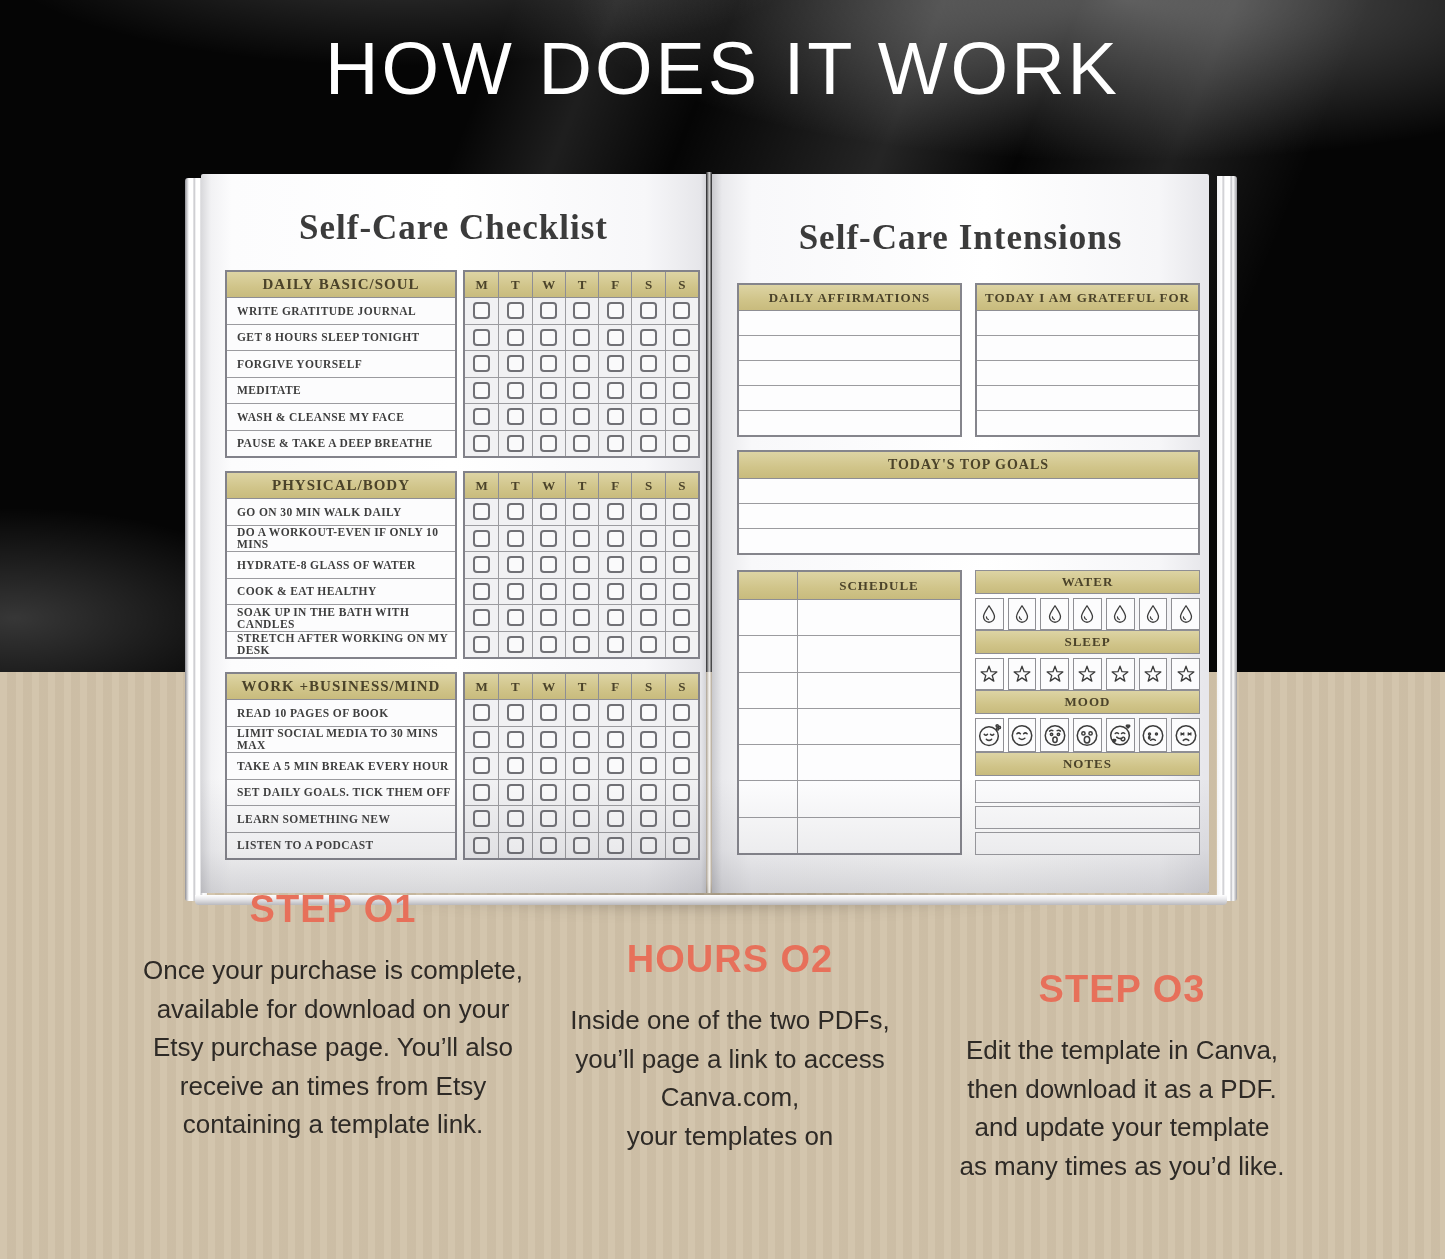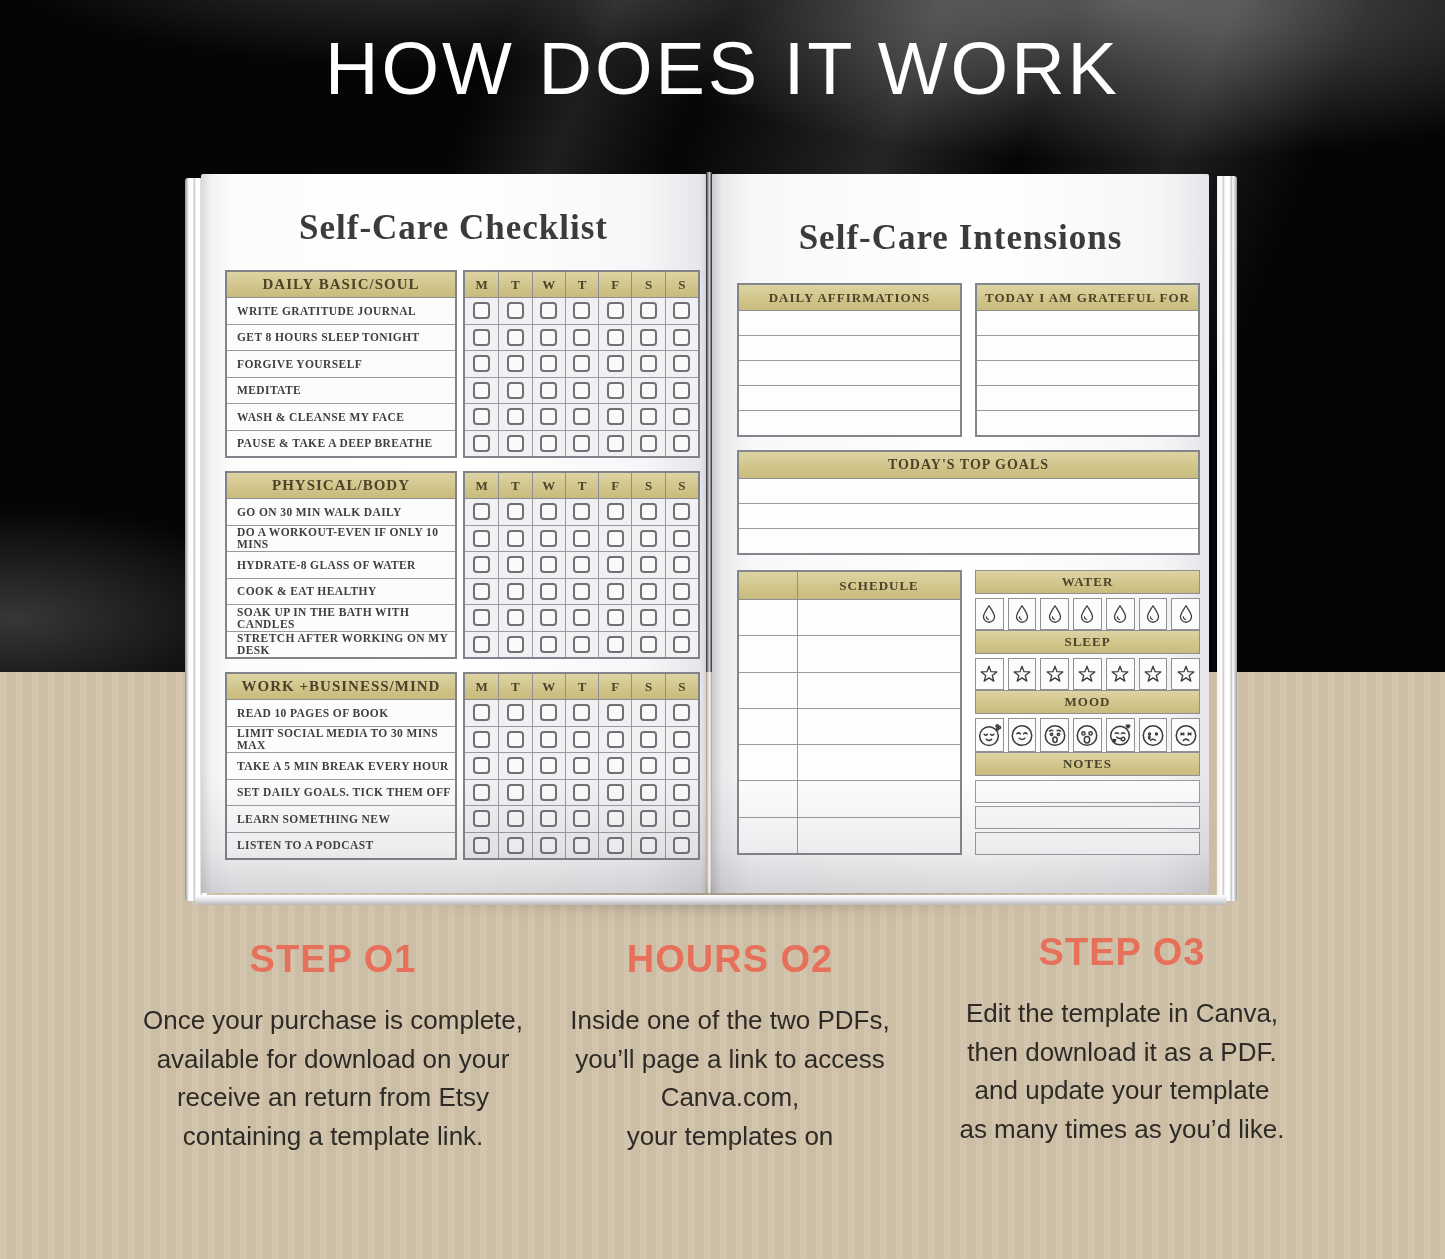--- a/index.html
+++ b/index.html
@@ -151,23 +151,23 @@
     height:32px; border:1px solid #8f8f94; background:#fcfcfd;
     display:flex; align-items:center; justify-content:center;
   }
   .mood-row .icon-cell { height:34px; }
   .notes-lines { display:flex; flex-direction:column; gap:3px; }
   .note-strip { height:23px; border:1px solid #9b9b9f; background:#fcfcfd; }
   svg.glyph { stroke:#3c3c3c; fill:none; stroke-width:1.4; stroke-linecap:round; stroke-linejoin:round; }
 
   
   .step { position:absolute; text-align:center; }
-  .step-1 { left:118px; width:430px; top:938px; }
+  .step-1 { left:118px; width:430px; top:888px; }
   .step-2 { left:556px; width:348px; top:938px; }
-  .step-3 { left:936px; width:372px; top:931px; }
+  .step-3 { left:936px; width:372px; top:968px; }
   .step-label { font-size:38px; font-weight:700; color:#e7705a; letter-spacing:1px; margin-bottom:20px; }
   .step-line { font-size:26px; line-height:38.5px; color:#2e2a26; }
 </style>
 </head>
 <body>
 
 <div class="bg-top"></div>
 <div class="bg-bottom"></div>
 
 <h1 class="headline">HOW DOES IT WORK</h1>
@@ -925,21 +925,22 @@
 
     </div>
   </div>
 </div>
 
 <div class="step step-1">
   <div class="step-label">STEP O1</div>
   <div>
       <div class="step-line">Once your purchase is complete,</div>
       <div class="step-line">available for download on your</div>
-      <div class="step-line">receive an return from Etsy</div>
+      <div class="step-line">Etsy purchase page. You’ll also</div>
+      <div class="step-line">receive an times from Etsy</div>
       <div class="step-line">containing a template link.</div>
     </div>
 </div>
 <div class="step step-2">
   <div class="step-label">HOURS O2</div>
   <div>
       <div class="step-line">Inside one of the two PDFs,</div>
       <div class="step-line">you’ll page a link to access</div>
       <div class="step-line">Canva.com,</div>
       <div class="step-line">your templates on</div>

